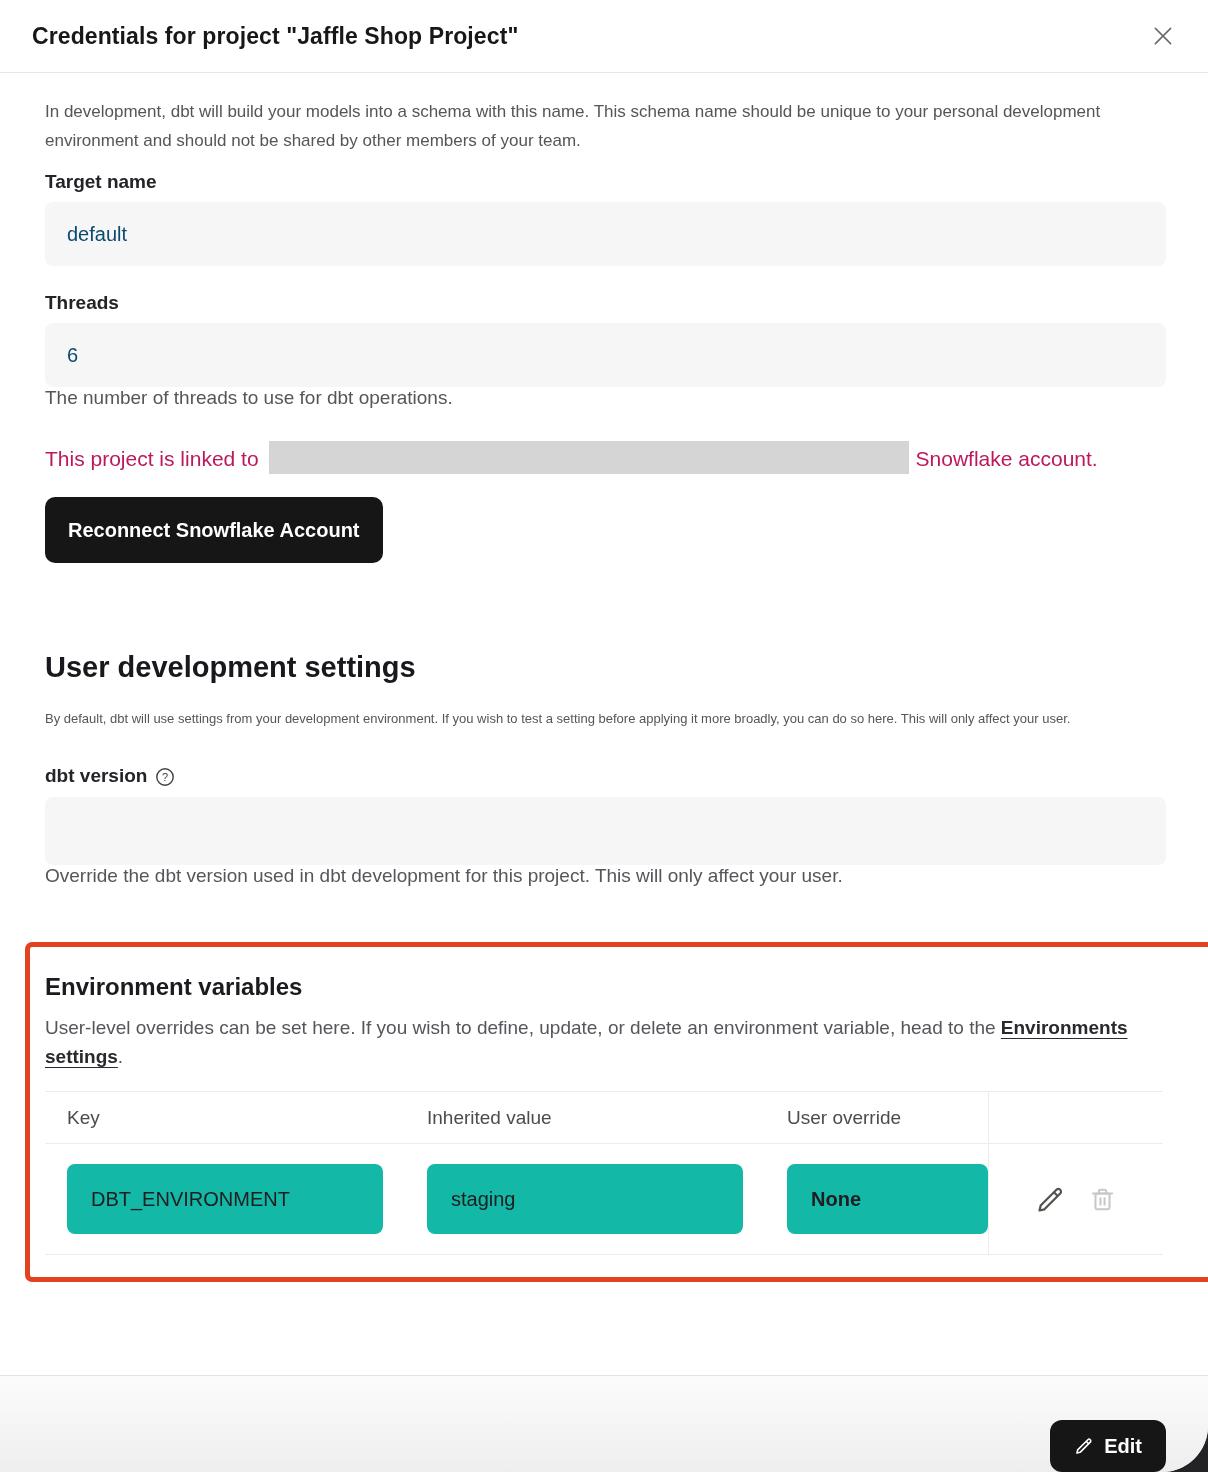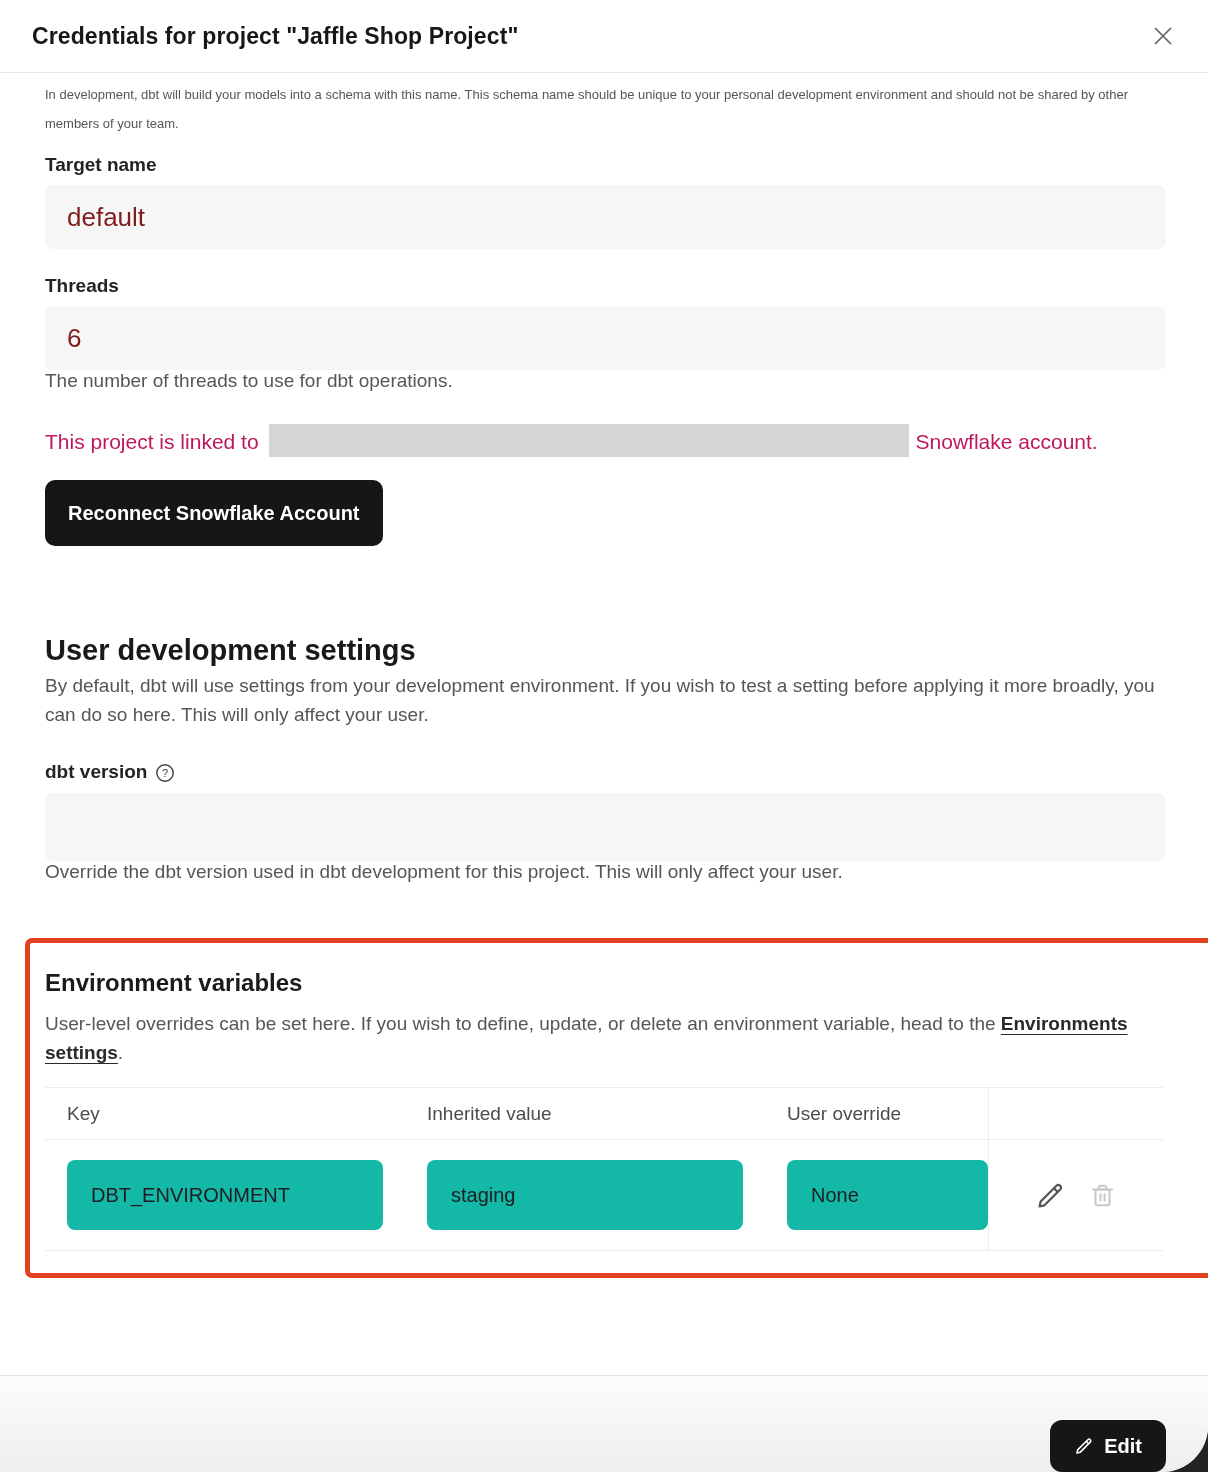--- a/index.html
+++ b/index.html
@@ -10,59 +10,59 @@
   
   .modal-header { height:73px; display:flex; align-items:center; justify-content:space-between;
                   padding:0 30px 0 32px; border-bottom:1px solid #e7e7e7; background:#fff; }
   .modal-title { font-size:23px; font-weight:700; color:#17171a; letter-spacing:.1px; }
   .close-btn { width:30px; height:30px; border:none; background:transparent; cursor:pointer;
                display:flex; align-items:center; justify-content:center; }
   .close-btn svg { width:26px; height:26px; }
 
   
   .content { padding:0 42px 0 45px; }
-  .intro { margin-top:7px; font-size:13px; line-height:29px; color:#55555b; }
+  .intro { margin-top:24px; font-size:17px; line-height:29px; color:#55555b; }
   .field-label { margin-top:16px; font-size:19px; font-weight:700; color:#232328; }
   .label-row { display:flex; align-items:center; gap:8px; }
   .text-input { display:block; width:100%; height:64px; margin-top:9px; background:#f6f6f6;
-                border:none; border-radius:8px; padding:0 22px; font-size:26px; color:#7f1d1d;
+                border:none; border-radius:8px; padding:0 22px; font-size:20px; color:#0c4a6e;
                 font-family:inherit; outline:none; }
   .helper { font-size:19px; color:#55555b; }
   .mt-lg { margin-top:26px; }
 
   .linked-text { margin-top:32px; font-size:21px; line-height:36px; color:#be185d; }
   .redaction { display:inline-block; width:640px; height:33px; background:#d5d5d5;
                vertical-align:-8px; margin:0 7px 0 10px; }
 
   .btn-dark { display:inline-flex; align-items:center; justify-content:center; gap:10px;
               background:#161616; color:#ffffff; border:none; border-radius:10px;
               font-family:inherit; font-size:20px; font-weight:700; cursor:pointer; }
   .reconnect-btn { margin-top:20px; height:66px; padding:0 23px; }
 
   .section-heading { margin-top:88px; font-size:29px; font-weight:600; color:#19191d; }
-  .section-desc { margin-top:4px; font-size:19px; line-height:29px; color:#55555b; }
+  .section-desc { margin-top:20px; font-size:13px; line-height:29px; color:#55555b; }
   .dbt-version-row { margin-top:32px; }
   .help-icon { width:20px; height:20px; margin-top:2px; }
 
   
   .env-box { margin:55px 0 0 -20px; width:1208px; border:5px solid #e2421f; border-radius:7px;
              padding:26px 20px 22px 15px; }
   .env-heading { font-size:24px; font-weight:600; color:#1b1b1f; }
   .env-desc { margin-top:12px; font-size:19px; line-height:29px; color:#55555b; max-width:1110px; }
   .env-link { color:#2a2a2e; font-weight:700; text-decoration:underline; text-underline-offset:4px; cursor:pointer; }
 
   .env-table { margin-top:20px; width:1118px; }
   .thead { display:grid; grid-template-columns:360px 360px 223px 1fr; height:53px;
            border-top:1px solid #ececec; border-bottom:1px solid #ececec; align-items:center; }
   .th { padding-left:22px; font-size:19px; color:#4b4b51; }
   .trow { display:grid; grid-template-columns:360px 360px 223px 1fr; border-bottom:1px solid #ececec; }
   .cell { padding:20px 0; }
   .pill { margin-left:22px; margin-right:22px; height:70px; border-radius:8px; background:#14b8a6;
           display:flex; align-items:center; padding:0 24px; font-size:20px; color:#1d1d22; }
-  .pill.no-right { margin-right:0; }
+  .pill.no-right { margin-right:0;font-weight:bold; }
   .col-divider { border-left:1px solid #ececec; }
   .actions-cell { display:flex; align-items:center; justify-content:center; gap:22px; }
   .icon-btn { border:none; background:transparent; cursor:pointer; padding:0; display:flex; }
   .pencil-row { width:31px; height:31px; color:#55524e; }
   .trash-row { width:29px; height:29px; color:#c8c8c8; }
 
   
   .modal-footer { position:absolute; left:0; right:0; bottom:0; height:97px;
                   border-top:1px solid #e4e4e4; background:linear-gradient(180deg,#fcfcfc,#eeeeee);
                   display:flex; align-items:flex-end; justify-content:flex-end; padding-right:42px; }

